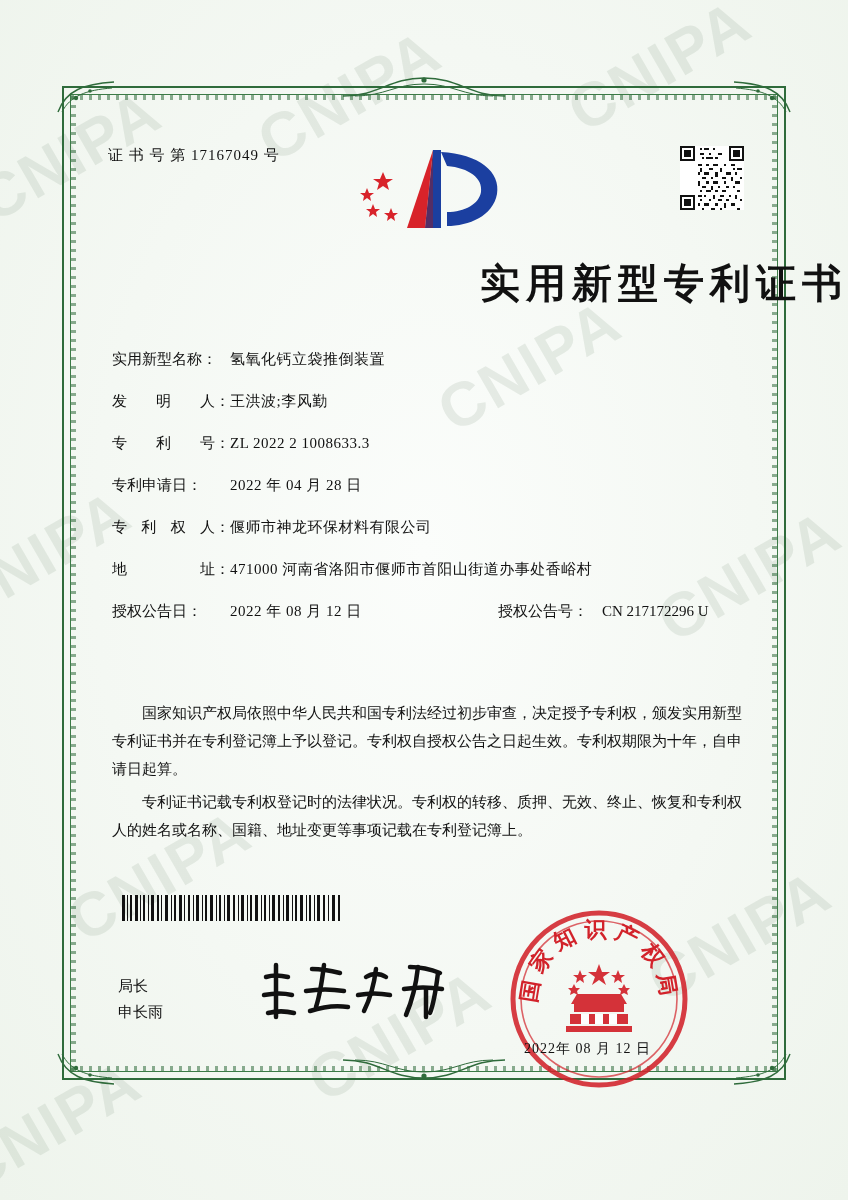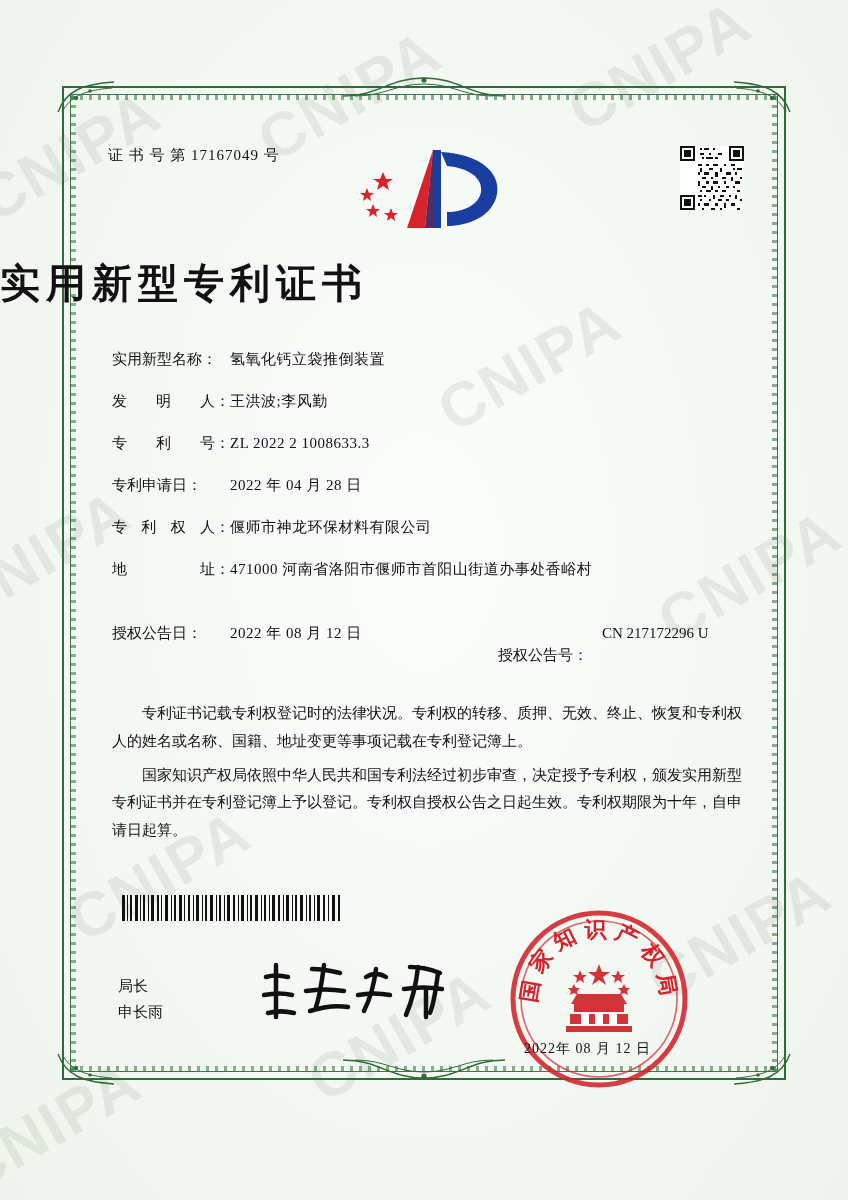--- a/index.html
+++ b/index.html
@@ -126,21 +126,21 @@
     transform: translateX(-50%);
     width: 190px;
     height: 92px;
   }
 
   .title {
     position: absolute;
     left: 0;
     right: 0;
     top: 256px;
-    text-align: left;
+    text-align: right;
     font-family: "DejaVu Serif", "Liberation Serif", serif;
     font-size: 40px;
     font-weight: bold;
     letter-spacing: 6px;
     color: #111;
   }
 
   
   .fields {
     position: absolute;
@@ -170,21 +170,20 @@
     letter-spacing: 0.5px;
   }
   .field-row.dual .field-value {
     flex: 0 0 auto;
     width: 268px;
   }
   .field-label2 {
     width: 104px;
     flex: 0 0 104px;
     white-space: nowrap;
-    margin-top: 44px;
   }
   .field-value2 {
     flex: 1;
   }
 
   
   .paragraphs {
     position: absolute;
     left: 112px;
     top: 700px;
@@ -492,22 +491,22 @@
 
     <div class="field-row dual">
       <div class="field-label">授权公告日：</div>
       <div class="field-value">2022 年 08 月 12 日</div>
       <div class="field-label2">授权公告号：</div>
       <div class="field-value2">CN 217172296 U</div>
     </div>
   </div>
 
   <div class="paragraphs">
+    <p>国家知识产权局依照中华人民共和国专利法经过初步审查，决定授予专利权，颁发实用新型专利证书并在专利登记簿上予以登记。专利权自授权公告之日起生效。专利权期限为十年，自申请日起算。</p>
     <p>专利证书记载专利权登记时的法律状况。专利权的转移、质押、无效、终止、恢复和专利权人的姓名或名称、国籍、地址变更等事项记载在专利登记簿上。</p>
-    <p>国家知识产权局依照中华人民共和国专利法经过初步审查，决定授予专利权，颁发实用新型专利证书并在专利登记簿上予以登记。专利权自授权公告之日起生效。专利权期限为十年，自申请日起算。</p>
   </div>
 
   <div class="barcode">
     <svg width="220" height="26" viewBox="0 0 220 26" shape-rendering="crispEdges">
       <rect width="220" height="26" fill="none"></rect>
       <g fill="#111">
         <rect x="0" y="0" width="3" height="26"></rect>
           <rect x="5" y="0" width="1" height="26"></rect>
         <rect x="8" y="0" width="2" height="26"></rect>
           <rect x="13" y="0" width="3" height="26"></rect>

